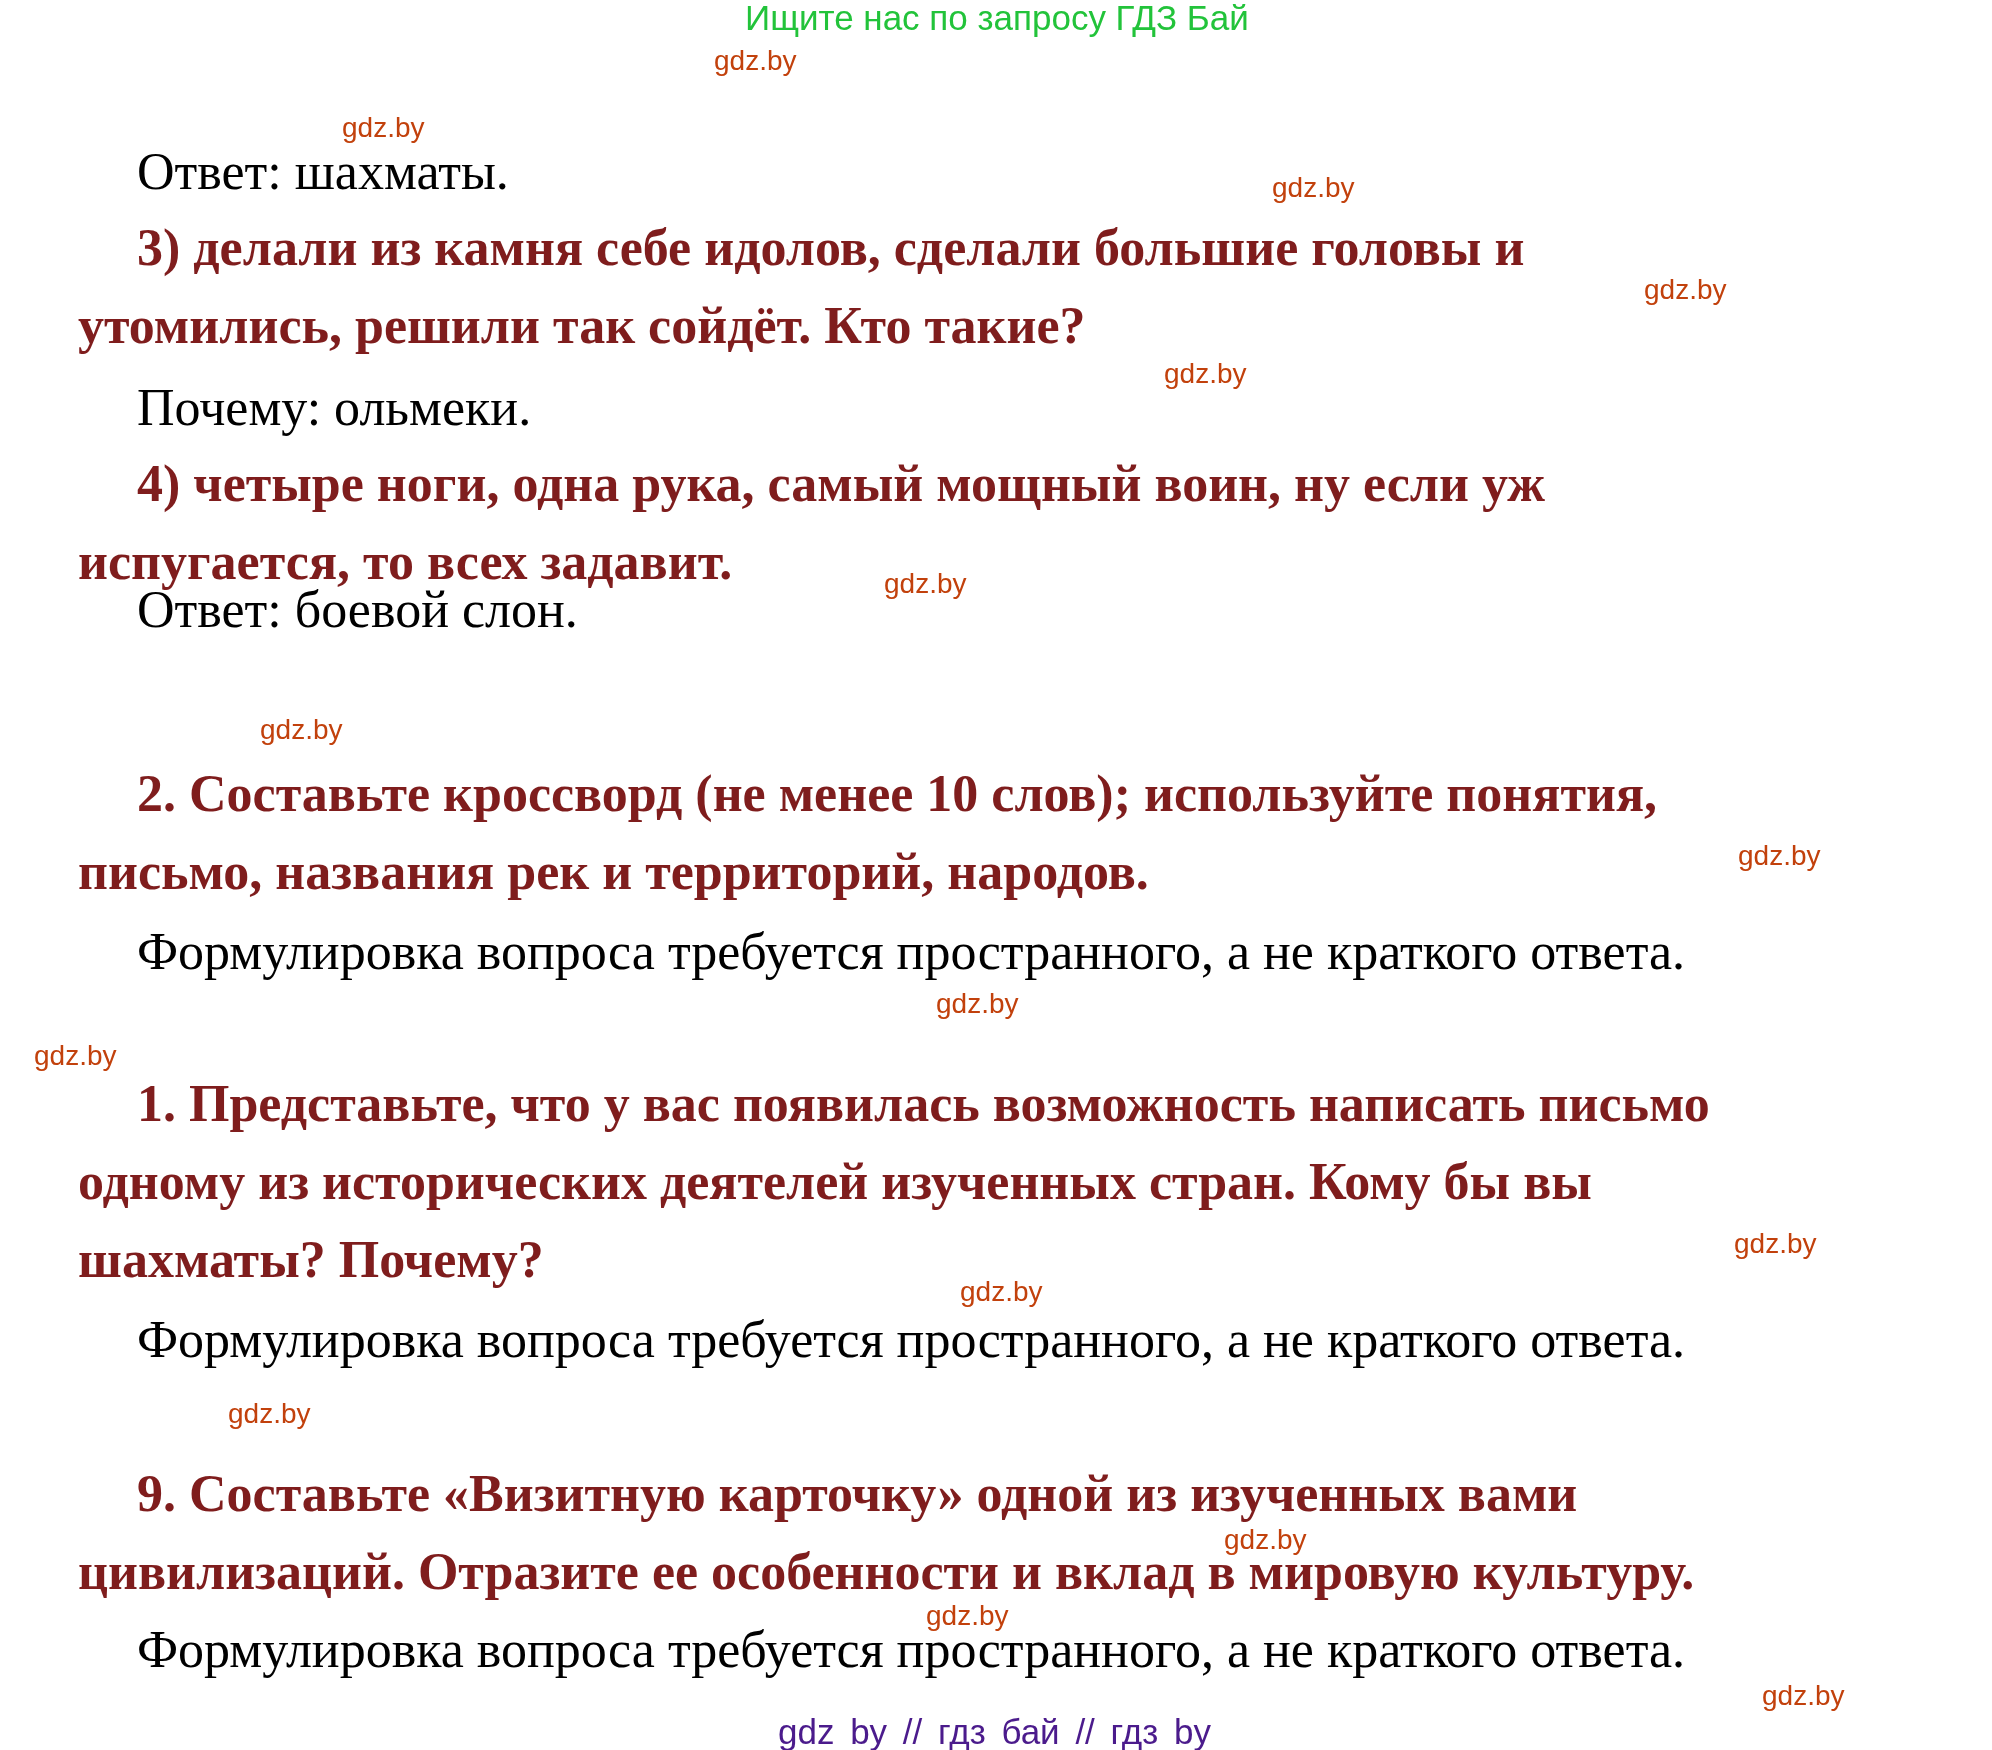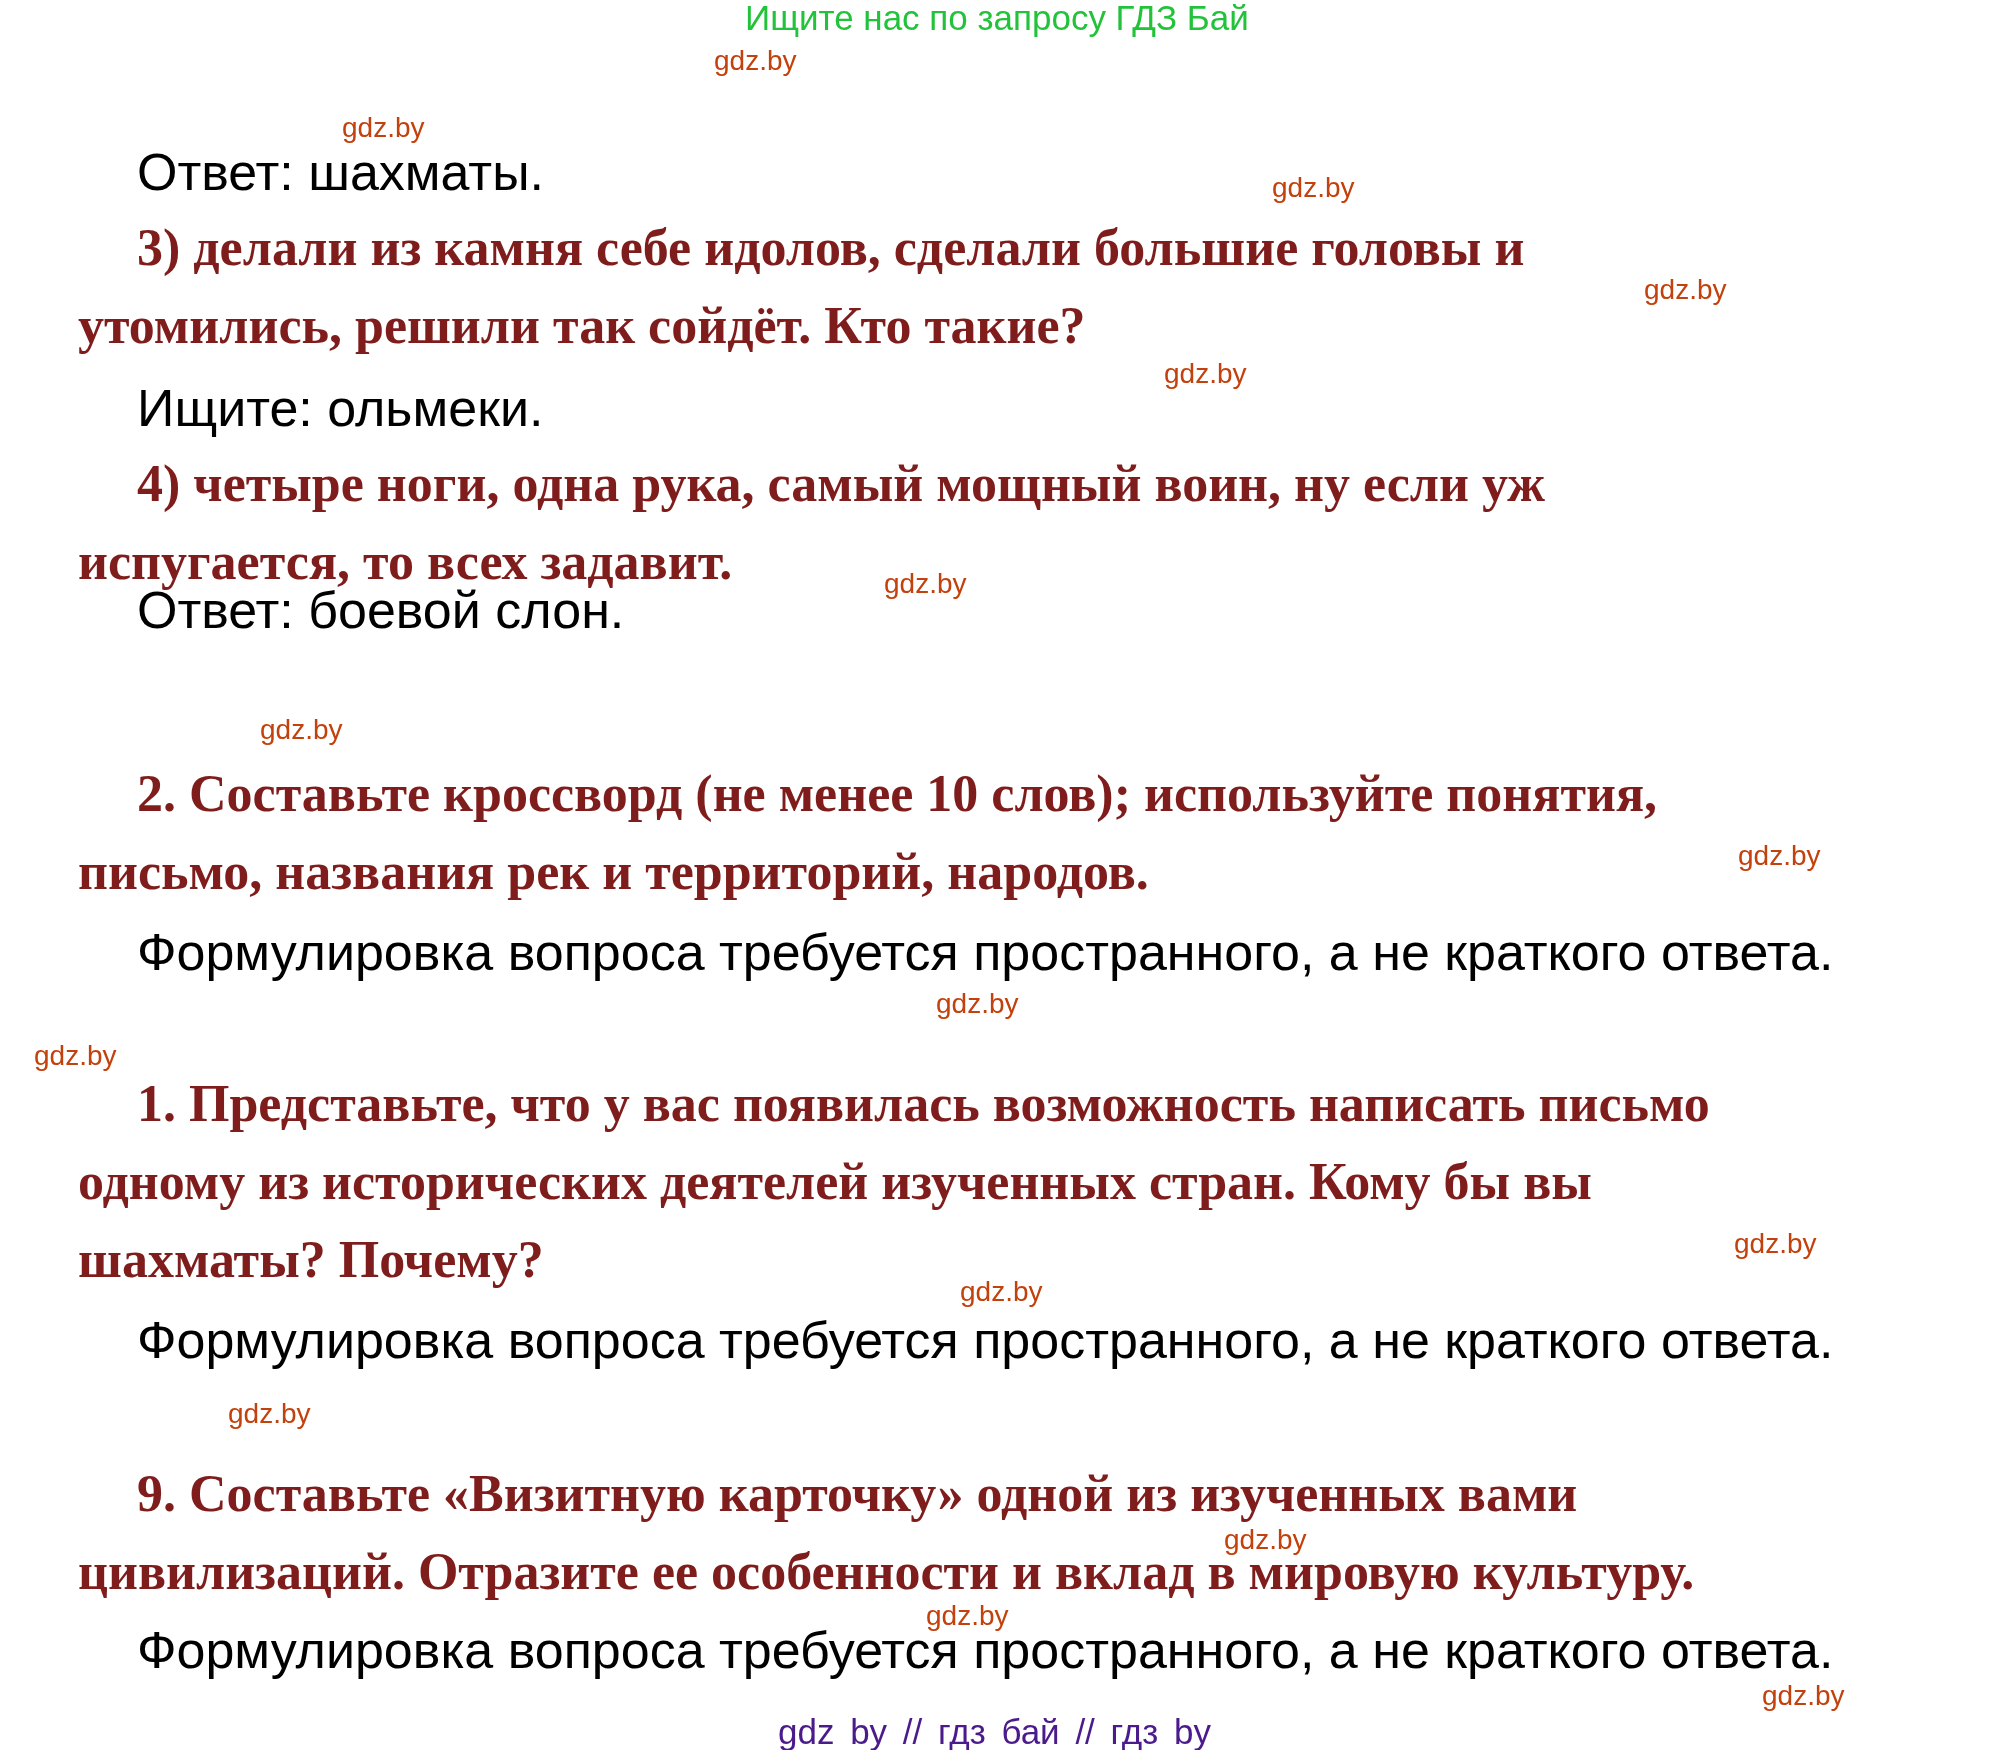--- a/index.html
+++ b/index.html
@@ -1,21 +1,21 @@
 <!DOCTYPE html>
 <html><head>
 <meta charset="utf-8">
 <style>
   html, body { margin: 0; padding: 0; background: #ffffff; }
   body { width: 1992px; height: 1750px; position: relative; overflow: hidden; }
   .abs { position: absolute; white-space: nowrap; }
   .banner { color: #22c33a; font-family: "Liberation Sans", sans-serif; font-size: 35px; top: -2px; left: 745px; }
   .wm { color: #c2410c; font-family: Liberation Sans, sans-serif; font-size: 28px; }
   .bold { font-family: "Liberation Serif", serif; font-weight: bold; font-size: 52px; color: #7f1d1d; }
-  .reg { font-family: Liberation Sans, sans-serif; font-size: 52px; color: #000; }
+  .reg { font-family: Liberation Serif, serif; font-size: 52px; color: #000; }
   .footer { color: #4b1b8c; font-family: "Liberation Sans", sans-serif; font-size: 35px; top: 1712px; left: 778px; word-spacing: 6px; }
 </style>
 </head>
 <body>
 
 <div class="abs banner">Ищите нас по запросу ГДЗ Бай</div>
 
 <div class="abs wm" style="left:714px;top:45px">gdz.by</div>
 <div class="abs wm" style="left:342px;top:112px">gdz.by</div>
 <div class="abs wm" style="left:1272px;top:172px">gdz.by</div>
@@ -30,21 +30,21 @@
 <div class="abs wm" style="left:960px;top:1276px">gdz.by</div>
 <div class="abs wm" style="left:228px;top:1398px">gdz.by</div>
 <div class="abs wm" style="left:1224px;top:1524px">gdz.by</div>
 <div class="abs wm" style="left:926px;top:1600px">gdz.by</div>
 <div class="abs wm" style="left:1762px;top:1680px">gdz.by</div>
 
 <div class="abs reg" style="left:137px;top:142px">Ответ: шахматы.</div>
 
 <div class="abs bold" style="left:137px;top:218px">3) делали из камня себе идолов, сделали большие головы и</div>
 <div class="abs bold" style="left:78px;top:296px">утомились, решили так сойдёт. Кто такие?</div>
-<div class="abs reg" style="left:137px;top:378px">Ищите: ольмеки.</div>
+<div class="abs reg" style="left:137px;top:378px">Почему: ольмеки.</div>
 
 <div class="abs bold" style="left:137px;top:454px">4) четыре ноги, одна рука, самый мощный воин, ну если уж</div>
 <div class="abs bold" style="left:78px;top:532px">испугается, то всех задавит.</div>
 <div class="abs reg" style="left:137px;top:580px">Ответ: боевой слон.</div>
 
 <div class="abs bold" style="left:137px;top:764px">2. Составьте кроссворд (не менее 10 слов); используйте понятия,</div>
 <div class="abs bold" style="left:78px;top:842px">письмо, названия рек и территорий, народов.</div>
 <div class="abs reg" style="left:137px;top:922px">Формулировка вопроса требуется пространного, а не краткого ответа.</div>
 
 <div class="abs bold" style="left:137px;top:1074px">1. Представьте, что у вас появилась возможность написать письмо</div>

